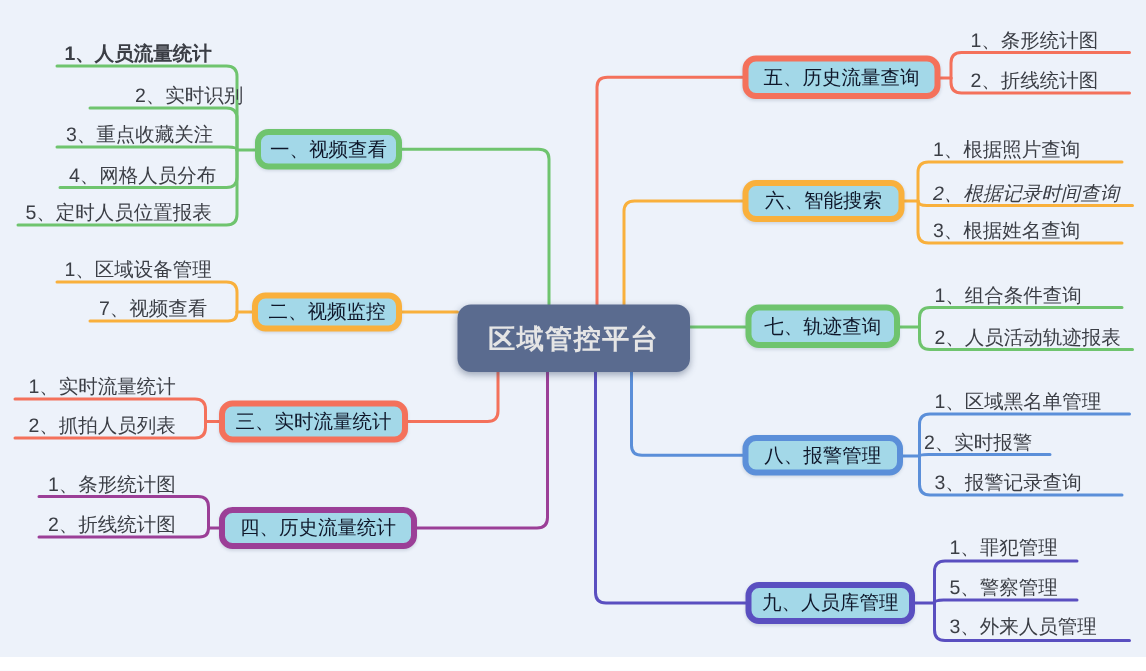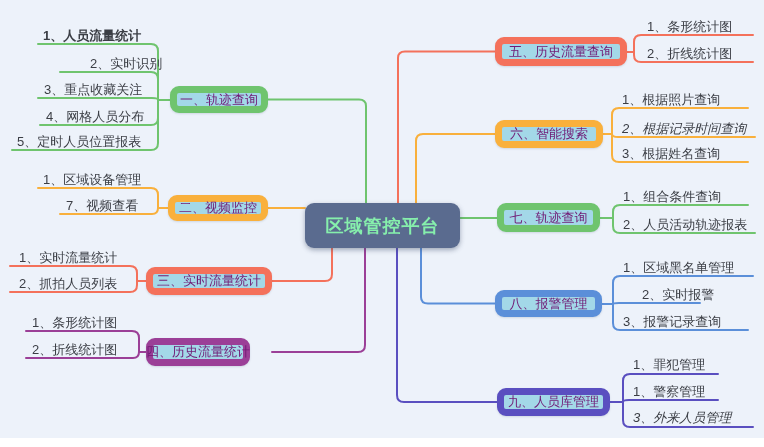--- a/index.html
+++ b/index.html
@@ -3,29 +3,29 @@
 <meta charset="utf-8">
 <style>
   html,body{margin:0;padding:0;}
   body{width:764px;height:447px;font-family:"Liberation Sans","DejaVu Sans",sans-serif;background:#ffffff;}
   .page{position:relative;width:764px;height:447px;background:#ffffff;overflow:hidden;}
   .canvas{position:absolute;left:0;top:0;width:764px;height:438px;background:#edf2fa;}
   svg.links{position:absolute;left:0;top:0;width:764px;height:447px;pointer-events:none;}
   svg.links path{fill:none;stroke-width:2;stroke-linecap:round;}
   .topic{
     position:absolute;box-sizing:border-box;
-    border:7px solid #3b82f6;border-radius:9px;background:#a3d8e8;
+    border:4px solid #3b82f6;border-radius:9px;background:#a3d8e8;
     display:flex;align-items:center;justify-content:center;
-    font-size:13px;color:#701a75;white-space:nowrap;
+    font-size:13px;color:#0f172a;white-space:nowrap;
     box-shadow:0 1px 2px rgba(80,100,130,0.18);
   }
   .root-topic{
     position:absolute;box-sizing:border-box;border-radius:9px;
     display:flex;align-items:center;justify-content:center;
-    font-size:18px;font-weight:bold;color:#86efac;letter-spacing:1px;
+    font-size:18px;font-weight:bold;color:#e5e5e5;letter-spacing:1px;
     box-shadow:0 2px 5px rgba(60,75,105,0.45);
   }
   .child{
     position:absolute;font-size:13px;color:#3b3e45;white-space:nowrap;line-height:16px;
   }
 </style>
 </head>
 <body>
 
 <div class="page">
@@ -81,24 +81,24 @@
     <path d="M613,304 V323 Q613,330 620,330 H748" style="stroke: rgb(91, 143, 217);"></path>
 
     <path d="M610,402 H623" style="stroke: rgb(90, 79, 192);"></path>
     <path d="M623,402 V381 Q623,374 630,374 H718" style="stroke: rgb(90, 79, 192);"></path>
     <path d="M623,402 Q623,400 629,400 H718" style="stroke: rgb(90, 79, 192);"></path>
     <path d="M623,402 V420 Q623,427 630,427 H753" style="stroke: rgb(90, 79, 192);"></path>
   </svg>
 
   <div class="root-topic" style="left: 305px; top: 203px; width: 155px; height: 45px; background-color: rgb(90, 107, 143);">区域管控平台</div>
 
-  <div class="topic" style="left: 170px; top: 86px; width: 98px; height: 27px; border-color: rgb(111, 196, 110);">一、轨迹查询</div>
+  <div class="topic" style="left: 170px; top: 86px; width: 98px; height: 27px; border-color: rgb(111, 196, 110);">一、视频查看</div>
   <div class="topic" style="left: 168px; top: 195px; width: 100px; height: 26px; border-color: rgb(249, 176, 60);">二、视频监控</div>
   <div class="topic" style="left: 146px; top: 267px; width: 126px; height: 28px; border-color: rgb(244, 113, 91);">三、实时流量统计</div>
-  <div class="topic" style="left: 146px; top: 338px; width: 104px; height: 28px; border-color: rgb(155, 63, 151);">四、历史流量统计</div>
+  <div class="topic" style="left: 146px; top: 338px; width: 132px; height: 28px; border-color: rgb(155, 63, 151);">四、历史流量统计</div>
   <div class="topic" style="left: 495px; top: 37px; width: 132px; height: 29px; border-color: rgb(244, 113, 91);">五、历史流量查询</div>
   <div class="topic" style="left: 495px; top: 120px; width: 108px; height: 28px; border-color: rgb(249, 176, 60);">六、智能搜索</div>
   <div class="topic" style="left: 497px; top: 203px; width: 103px; height: 29px; border-color: rgb(111, 196, 110);">七、轨迹查询</div>
   <div class="topic" style="left: 495px; top: 290px; width: 107px; height: 27px; border-color: rgb(91, 143, 217);">八、报警管理</div>
   <div class="topic" style="left: 497px; top: 388px; width: 113px; height: 28px; border-color: rgb(90, 79, 192);">九、人员库管理</div>
 
   <div class="child" style="left:43px;top:28px;font-weight:bold;">1、人员流量统计</div>
   <div class="child" style="left:66px;top:56px;margin-left:24px;">2、实时识别</div>
   <div class="child" style="left:44px;top:82px;">3、重点收藏关注</div>
   <div class="child" style="left:46px;top:109px;">4、网格人员分布</div>
@@ -117,19 +117,19 @@
   <div class="child" style="left:647px;top:46px;">2、折线统计图</div>
 
   <div class="child" style="left:622px;top:92px;">1、根据照片查询</div>
   <div class="child" style="left:622px;top:121px;font-style:italic;">2、根据记录时间查询</div>
   <div class="child" style="left:622px;top:146px;">3、根据姓名查询</div>
 
   <div class="child" style="left:623px;top:189px;">1、组合条件查询</div>
   <div class="child" style="left:623px;top:217px;">2、人员活动轨迹报表</div>
 
   <div class="child" style="left:623px;top:260px;">1、区域黑名单管理</div>
-  <div class="child" style="left:642px;top:287px;">2、实时报警</div>
+  <div class="child" style="left:616px;top:287px;">2、实时报警</div>
   <div class="child" style="left:623px;top:314px;">3、报警记录查询</div>
 
   <div class="child" style="left:633px;top:357px;">1、罪犯管理</div>
-  <div class="child" style="left:633px;top:384px;">1、警察管理</div>
-  <div class="child" style="left:633px;top:410px;font-style:italic;">3、外来人员管理</div>
+  <div class="child" style="left:633px;top:384px;">5、警察管理</div>
+  <div class="child" style="left:633px;top:410px;">3、外来人员管理</div>
 </div>
 
 </body></html>

